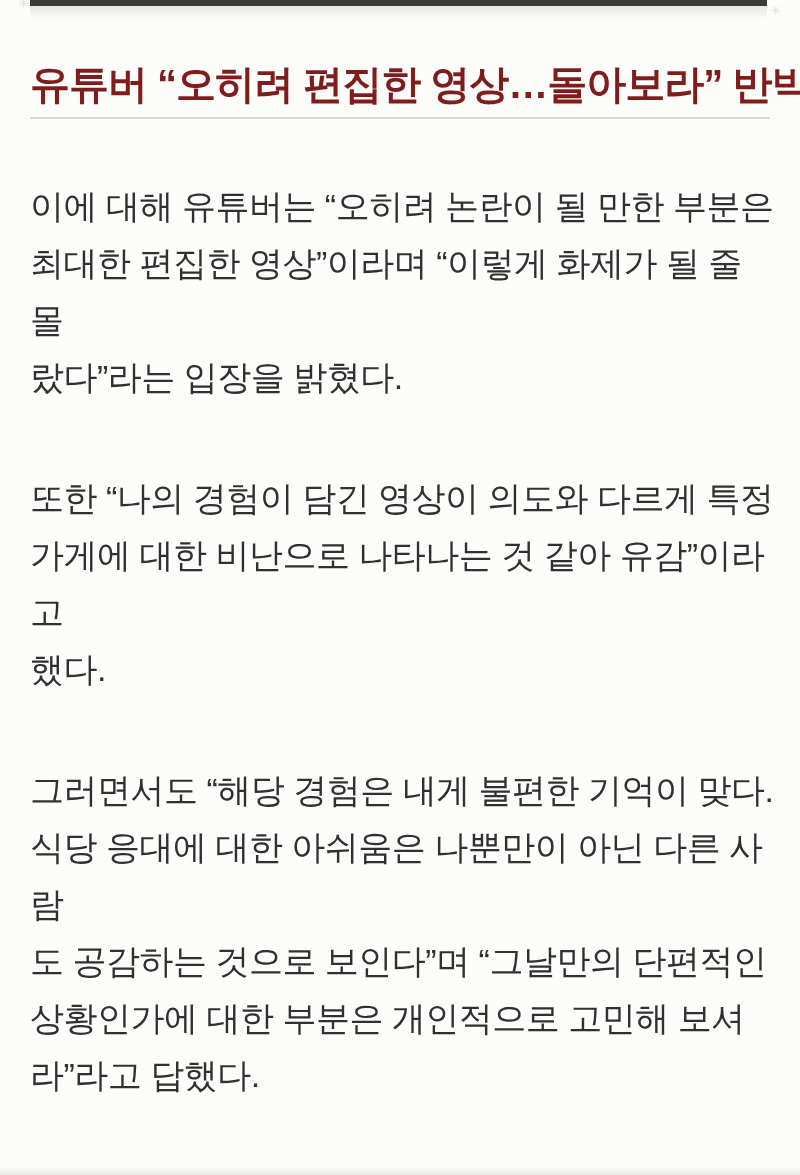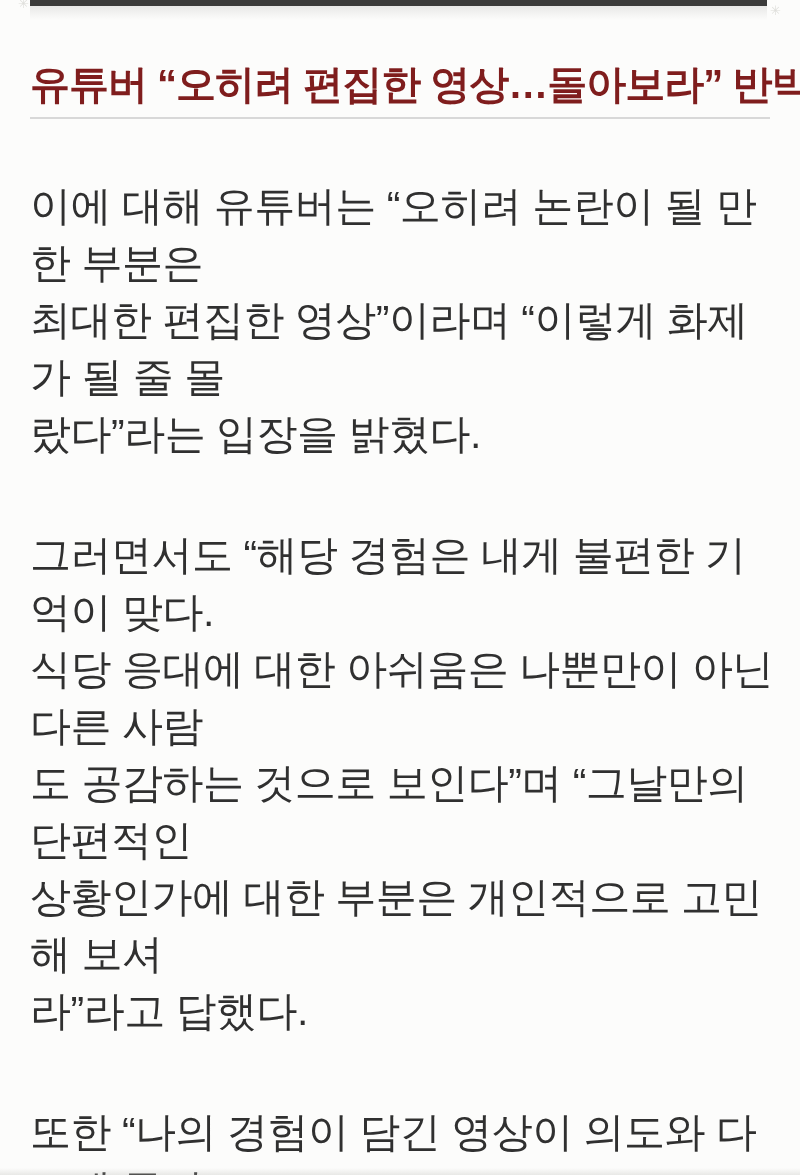--- a/index.html
+++ b/index.html
@@ -70,21 +70,21 @@
   }
 
   
   .article-body {
     position: absolute;
     left: 30px;
     top: 178px;
     width: 745px;
   }
   .paragraph {
-    font-size: 41px;
+    font-size: 34px;
     line-height: 57px;
     letter-spacing: -0.5px;
     color: #303030;
     white-space: pre-line;
     margin: 0 0 64px 0;
   }
   .paragraph:last-child {
     margin-bottom: 0;
   }
 
@@ -107,26 +107,26 @@
 <span class="artifact right">✳</span>
 
 <h1 class="headline">유튜버 “오히려 편집한 영상…돌아보라” 반박</h1>
 
 <div class="divider"></div>
 
 <div class="article-body">
   <p class="paragraph">이에 대해 유튜버는 “오히려 논란이 될 만한 부분은
 최대한 편집한 영상”이라며 “이렇게 화제가 될 줄 몰
 랐다”라는 입장을 밝혔다.</p>
+  <p class="paragraph">또한 “나의 경험이 담긴 영상이 의도와 다르게 특정
+가게에 대한 비난으로 나타나는 것 같아 유감”이라고
+했다.</p>
   <p class="paragraph">그러면서도 “해당 경험은 내게 불편한 기억이 맞다.
 식당 응대에 대한 아쉬움은 나뿐만이 아닌 다른 사람
 도 공감하는 것으로 보인다”며 “그날만의 단편적인
 상황인가에 대한 부분은 개인적으로 고민해 보셔
 라”라고 답했다.</p>
-  <p class="paragraph">또한 “나의 경험이 담긴 영상이 의도와 다르게 특정
-가게에 대한 비난으로 나타나는 것 같아 유감”이라고
-했다.</p>
   <p class="paragraph">다만 “주문받는 모습이나 가게 내부 모습은 좀 더 모
 자이크 처리하고, 원색적인 비난은 멈춰달라는 댓글
 을 고정해 두겠다”라고 덧붙였다.</p>
 </div>
 
 <div class="bottom-strip"></div>
 
 </body></html>

